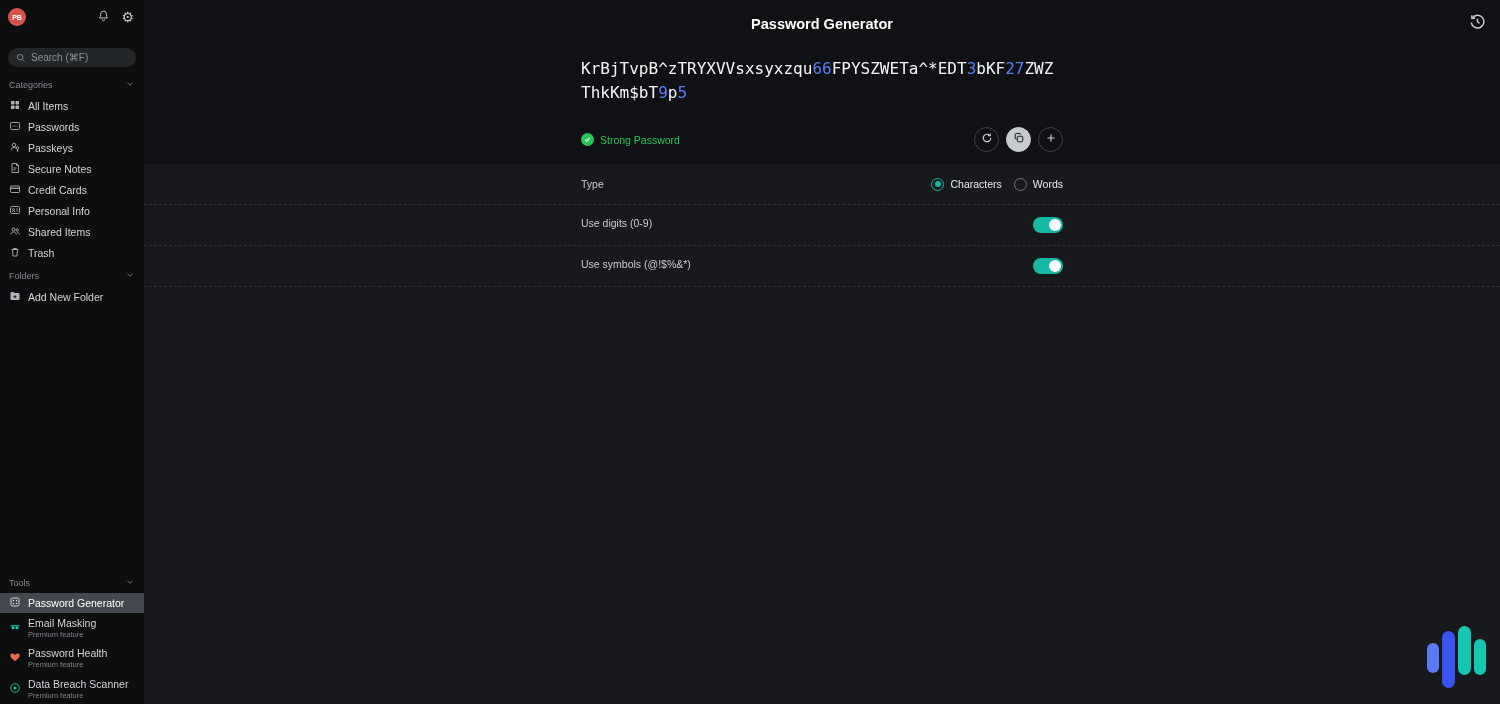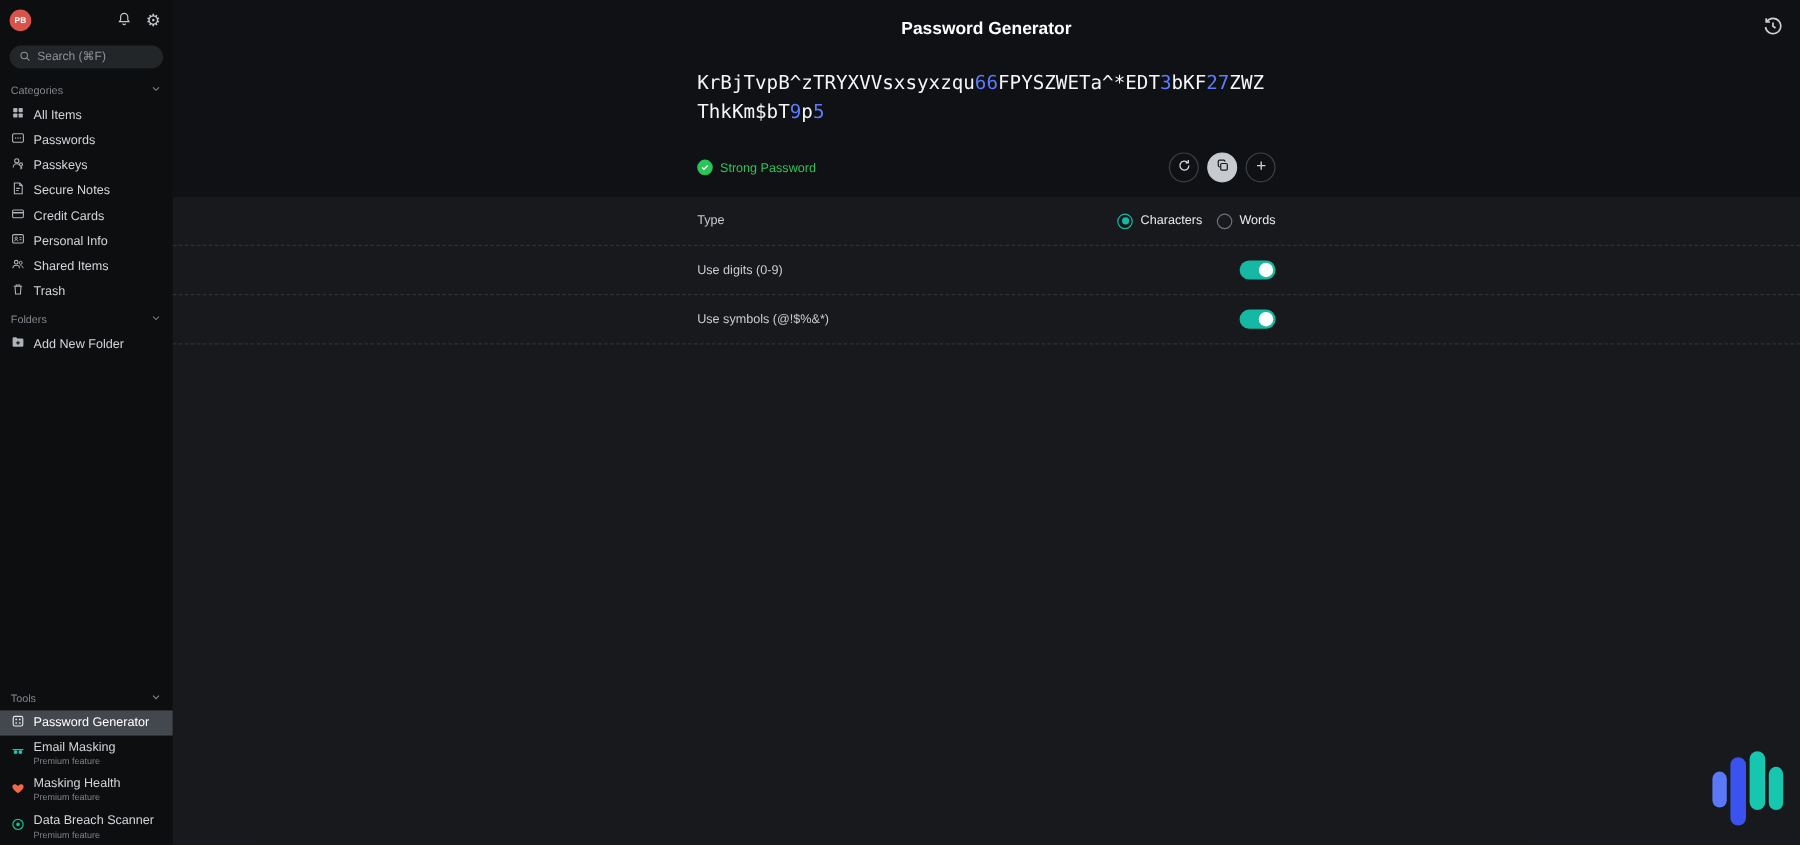--- a/index.html
+++ b/index.html
@@ -6,21 +6,21 @@
   html,body{width:1500px;height:704px;overflow:hidden;background:#17191d;font-family:"Liberation Sans",sans-serif;color:#e6e8ea}
   .app{display:flex;width:1500px;height:704px}
 
   
   .sidebar{width:144px;min-width:144px;background:#0d0e10;display:flex;flex-direction:column;color:#cfd2d6}
   .sb-top{display:flex;align-items:center;padding:8px 10px 6px 8px;gap:11px}
   .avatar{width:18px;height:18px;border-radius:50%;background:#d8544a;color:#fff;font-size:7px;font-weight:bold;display:grid;place-items:center;cursor:pointer}
   .sb-spacer{flex:1}
   .icon-btn{color:#c3c7cc;display:grid;place-items:center;background:none;border:0;cursor:pointer;padding:0}
   .gear-glyph{font-size:14px;line-height:1;color:#c3c7cc}
-  .search{margin:6px 8px 5px;height:19px;background:#232629;border-radius:10px;display:flex;align-items:center;gap:5px;padding:0 8px;color:#8d9298}
+  .search{margin:16px 8px 5px;height:19px;background:#232629;border-radius:10px;display:flex;align-items:center;gap:5px;padding:0 8px;color:#8d9298}
   .search input{flex:1;min-width:0;background:transparent;border:0;outline:none;color:#b9bdc2;font-size:10px;font-family:inherit}
   .search input::placeholder{color:#8d9298}
   .sec-head{display:flex;align-items:center;padding:7px 9px 4px;color:#83878d;font-size:9px;cursor:pointer}
   .sec-head .chev{margin-left:auto;color:#83878d}
   .side-item{height:21px;display:flex;align-items:center;gap:7px;padding:0 9px;font-size:10.5px;color:#d2d5d9;cursor:pointer;white-space:nowrap}
   .side-item svg{color:#aeb3b9;flex:none}
   .tools-item{display:flex;align-items:center;gap:7px;padding:4px 9px;font-size:10.5px;color:#d2d5d9;cursor:pointer;white-space:nowrap}
   .tools-item.selected{background:#43484e;color:#fff;padding-top:3px;padding-bottom:3px}
   .tools-item.selected svg{color:#e8eaec}
   .tools-item .txt{display:flex;flex-direction:column;line-height:1.25}
@@ -42,21 +42,21 @@
   .pw{font-family:"DejaVu Sans Mono",monospace;font-weight:normal;font-size:16px;line-height:24px;color:#f3f5f7;word-break:break-all}
   .pw .pw-digit{color:#5b7cfa}
   .band-foot{margin-top:22px;display:flex;align-items:center;justify-content:space-between;height:25px}
   .strength{display:flex;align-items:center;gap:6px;color:#2bc457;font-size:10.5px}
   .check{width:13px;height:13px;border-radius:50%;background:#2bc457;display:grid;place-items:center;color:#0f1114;flex:none}
   .actions{display:flex;gap:7px}
   .abtn{width:25px;height:25px;border-radius:50%;border:1px solid #3d4147;background:transparent;color:#d3d6da;display:grid;place-items:center;cursor:pointer;padding:0}
   .abtn.light{background:#c7cbd0;border-color:#c7cbd0;color:#16181c}
 
   .row{height:41px;border-bottom:1px dashed #2e3237;display:flex;align-items:center}
-  .row .col{display:flex;align-items:center;justify-content:space-between}
+  .row .col{display:flex;justify-content:space-between}
   .row .lbl{font-size:10.5px;color:#c9ccd0}
   .radio-group{display:flex;align-items:center;gap:12px}
   .radio-opt{display:flex;align-items:center;gap:6px;font-size:10.5px;color:#e8eaec;cursor:pointer}
   .radio{width:13px;height:13px;border-radius:50%;border:1px solid #6e7379;position:relative;flex:none}
   .radio.on{border-color:#15b8a2}
   .radio.on::after{content:"";position:absolute;inset:2.5px;border-radius:50%;background:#15b8a2}
   .len-group{display:flex;align-items:center}
   .slider{position:relative;width:157px;height:13px;display:flex;align-items:center;cursor:pointer}
   .slider .track{width:100%;height:3px;border-radius:2px;background:linear-gradient(to right,#15b8a2 0 96%,#3c4046 96%)}
   .slider .thumb{position:absolute;left:calc(95% - 6px);width:12px;height:12px;border-radius:50%;border:2px solid #15b8a2;background:#101216}
@@ -231,21 +231,21 @@
         <span>Email Masking</span>
         <span class="sub">Premium feature</span>
       </span>
     </div>
 
     <div class="tools-item">
       <span class="ic-orange"><svg width="12" height="12" viewBox="0 0 24 24">
             <path d="M12 20s-7-4.5-9-9c-1.2-2.8.5-6 3.5-6 2 0 3.5 1 5.5 3 2-2 3.5-3 5.5-3 3 0 4.7 3.2 3.5 6-2 4.5-9 9-9 9z" fill="currentColor"></path>
           </svg></span>
       <span class="txt">
-        <span>Masking Health</span>
+        <span>Password Health</span>
         <span class="sub">Premium feature</span>
       </span>
     </div>
 
     <div class="tools-item">
       <span class="ic-green"><svg width="12" height="12" viewBox="0 0 24 24">
             <circle cx="12" cy="12" r="8.5" fill="none" stroke="currentColor" stroke-width="2"></circle>
             <circle cx="12" cy="12" r="3" fill="currentColor"></circle>
           </svg></span>
       <span class="txt">

